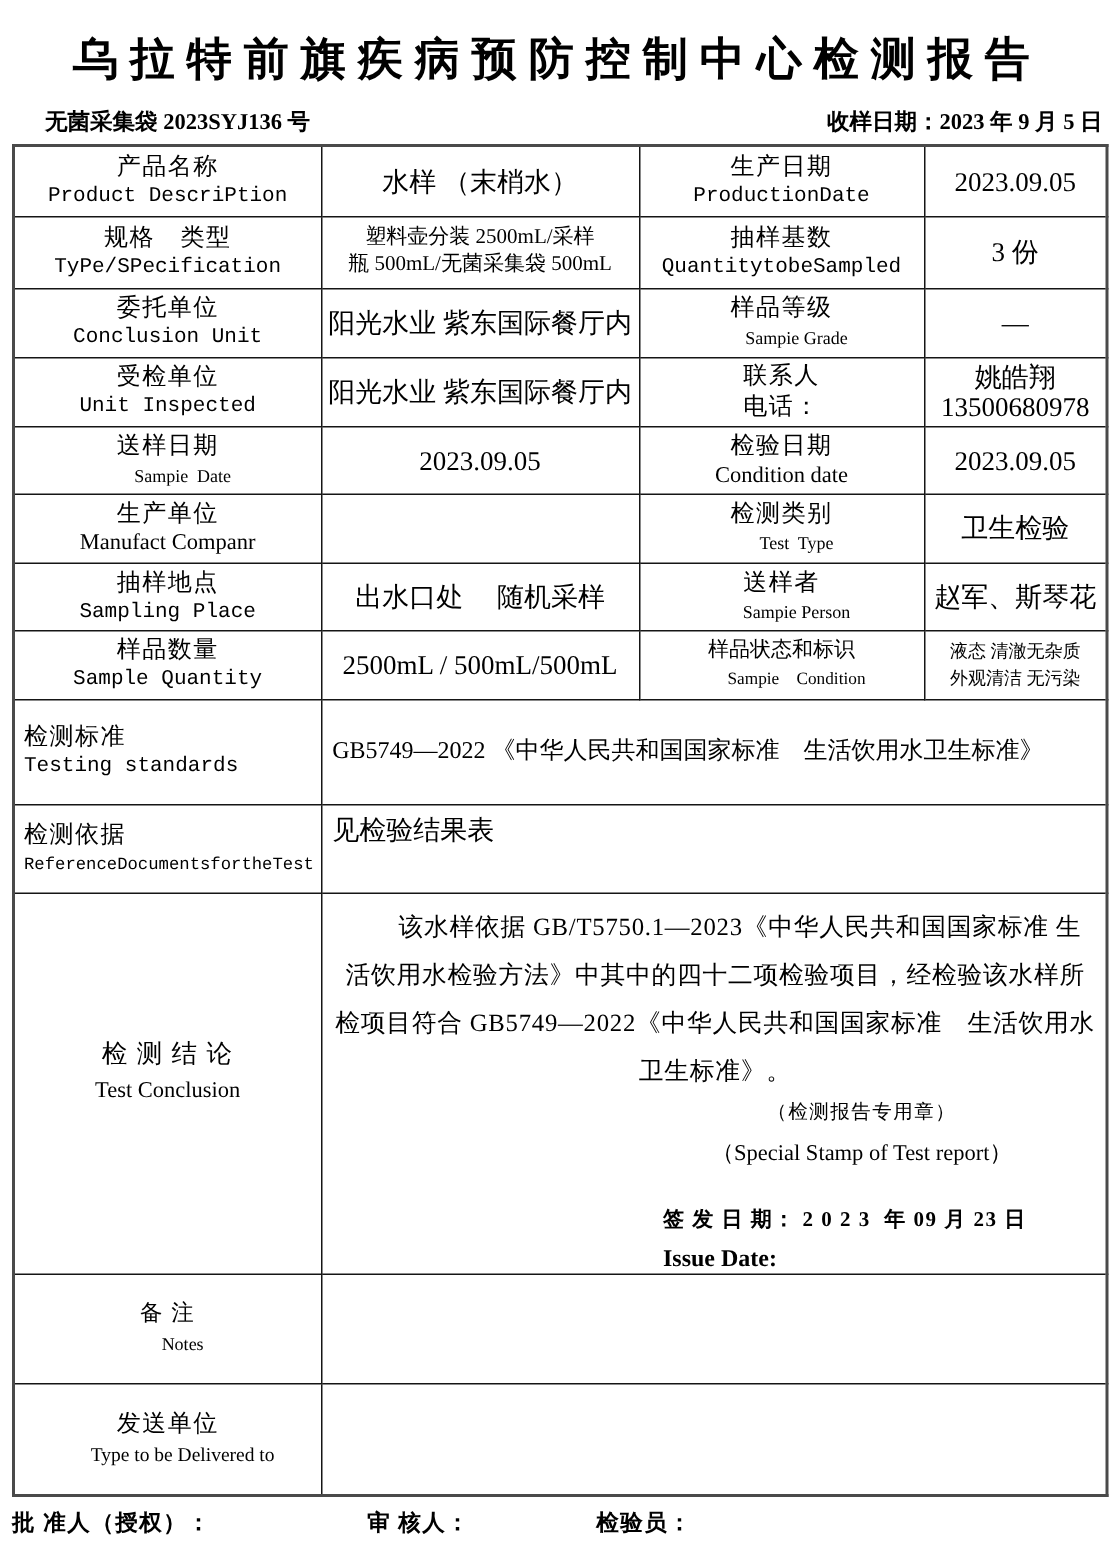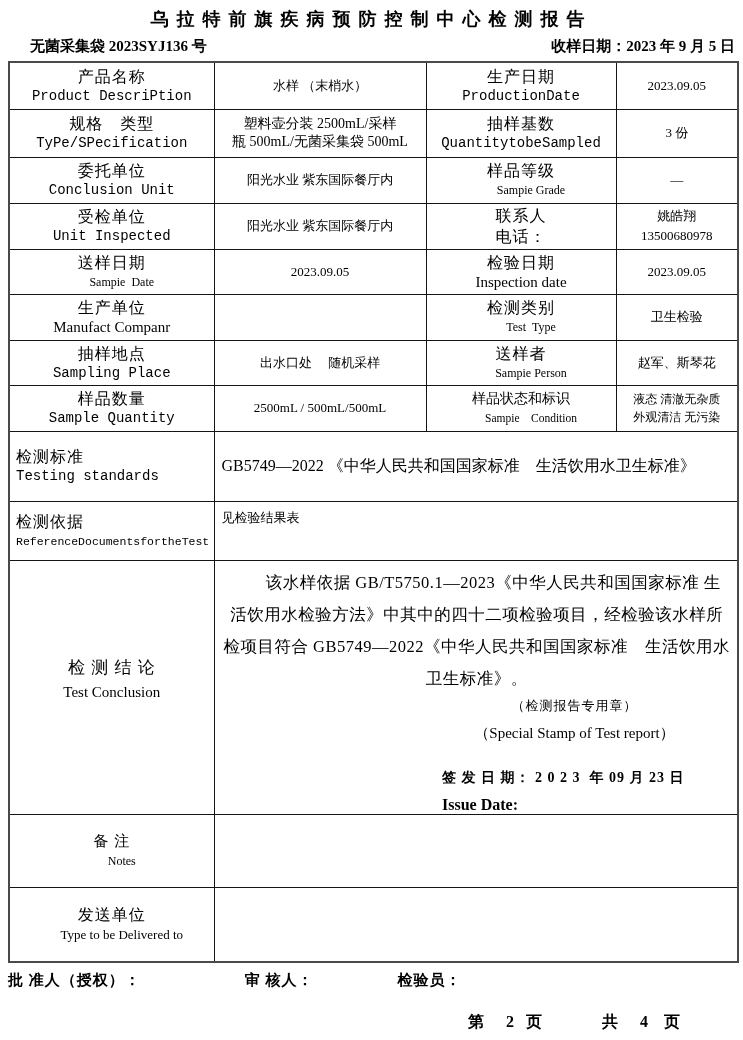--- a/index.html
+++ b/index.html
@@ -1,21 +1,21 @@
 <!DOCTYPE html>
 <html><head>
 <meta charset="utf-8">
 <style>
   html,body{margin:0;padding:0;background:#ffffff;}
   body{width:743px;height:1040px;overflow:hidden;color:#000;
        font-family:"Liberation Serif","DejaVu Serif",serif;}
   .page{position:relative;width:743px;height:1040px;background:#fff;}
 
   
-  .title{margin:0;padding-top:7px;text-align:center;font-size:18px;font-weight:bold;
+  .title{margin:12px;padding-top:7px;text-align:center;font-size:30px;font-weight:bold;
          letter-spacing:8px;font-family:"Liberation Serif","DejaVu Serif",serif;}
   .subheader{display:flex;justify-content:space-between;align-items:baseline;
              margin:6px 8px 0 30px;font-size:15px;font-weight:bold;}
 
   
   table.report{border-collapse:collapse;table-layout:fixed;margin:5px 0 0 8px;
                width:729px;}
   table.report{border:2px solid #4a4a4a;}
   table.report td{border:1px solid #151515;padding:0;vertical-align:middle;
                   text-align:center;overflow:hidden;}
@@ -23,21 +23,21 @@
   tr.r5{height:45px}tr.r6{height:46px}tr.r7{height:45px}tr.r8{height:46px}
   tr.r9{height:70px}tr.r10{height:59px}tr.r11{height:253px}tr.r12{height:73px}
   tr.r13{height:75px}
 
   .zh{font-size:16px;letter-spacing:1px;line-height:21px;white-space:pre-wrap;}
   .zh.sm{font-size:14px;letter-spacing:0;}
   .en{font-size:15px;line-height:19px;white-space:pre-wrap;
       font-family:"Liberation Serif","DejaVu Serif",serif;}
   .en.mono{font-family:"Liberation Mono","DejaVu Sans Mono",monospace;font-size:14px;}
   .en.sersm{font-size:12px;margin-left:20px;}
-  td.val div{font-size:13px;line-height:20px;white-space:pre-wrap;}
+  td.val div{font-size:18px;line-height:20px;white-space:pre-wrap;}
   td.val div.sm{font-size:12px;line-height:18px;}
   td.val.leftpad{text-align:left;padding-left:7px;}
   td.val.vtop{vertical-align:top;padding-top:6px;}
   td.val.gb div{font-size:16px;}
   td.lbl.left{text-align:left;padding-left:6px;}
   td.lbl.left .en.mono{font-size:14px;}
   td.lbl.left .en.mono.tiny{font-size:11.5px;}
   td.statev{text-align:left;padding-left:6px;}
 
   
@@ -161,21 +161,21 @@
     <tr class="r5">
       <td class="lbl">
         <div class="zh">送样日期</div>
         <div class="en sersm">Sampie  Date</div>
       </td>
       <td class="val">
         <div>2023.09.05</div>
       </td>
       <td class="lbl">
         <div class="zh">检验日期</div>
-        <div class="en">Inspection date</div>
+        <div class="en">Condition date</div>
       </td>
       <td class="val">
         <div>2023.09.05</div>
       </td>
     </tr>
 
     <tr class="r6">
       <td class="lbl">
         <div class="zh">生产单位</div>
         <div class="en">Manufact Companr</div>

